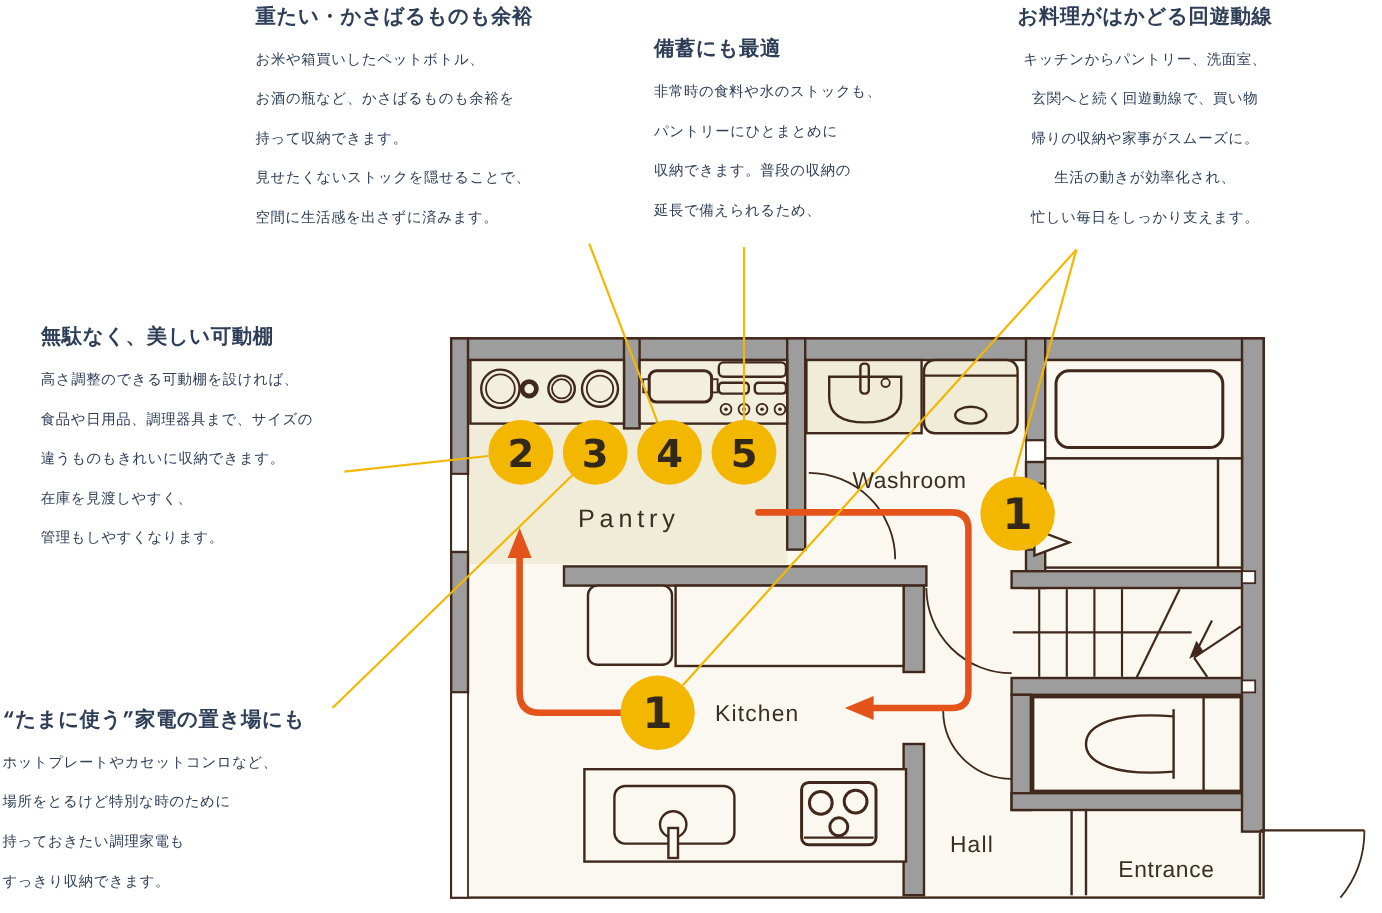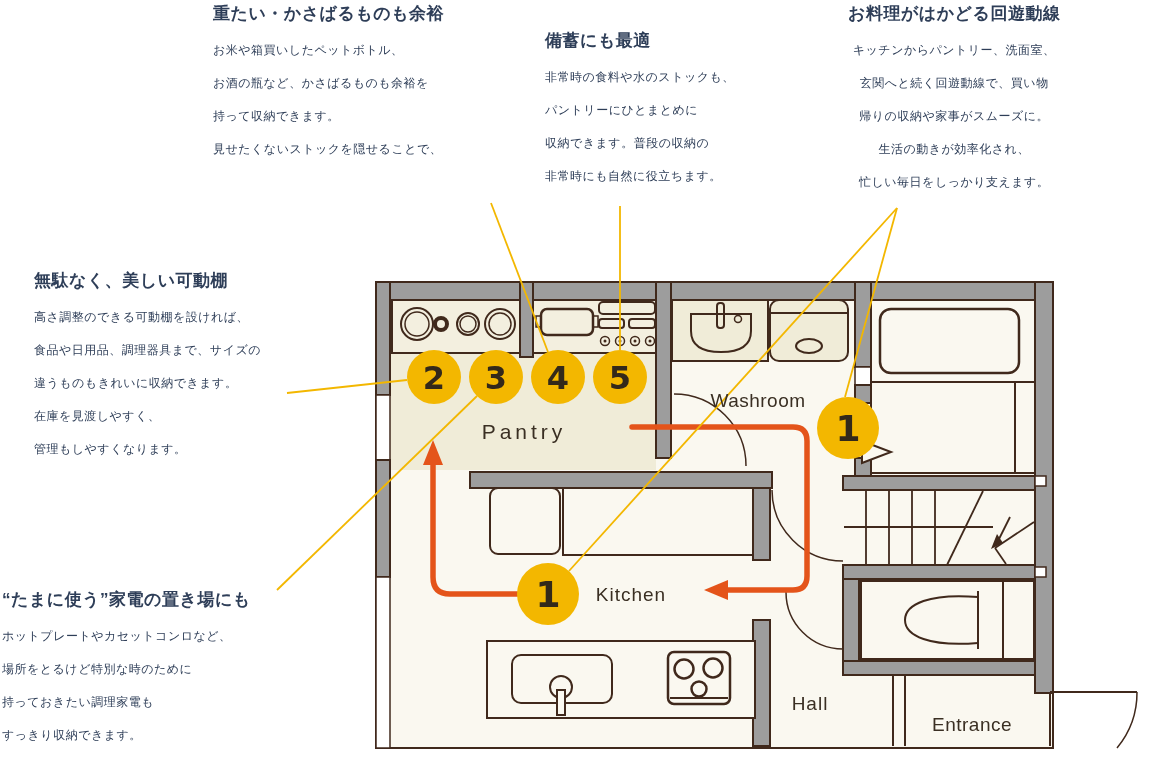--- a/index.html
+++ b/index.html
@@ -14,21 +14,21 @@
     --marker-text:#33291a;
     --label:#3a2f23;
   }
   html,body{margin:0;padding:0;}
   body{
     width:1152px;height:761px;position:relative;background:#ffffff;
     font-family:"Liberation Sans",sans-serif;overflow:hidden;
   }
   .stage{position:absolute;inset:0;}
   svg{position:absolute;left:0;top:0;}
-  .note{position:absolute;color:var(--navy);}
+  .note{position:absolute;color:var(--navy);font-family:Liberation Mono, monospace;}
   .note h3{
     margin:0 0 9px 0;font-size:17px;font-weight:bold;letter-spacing:.5px;color:var(--navy);
   }
   .note .ln{font-size:12px;line-height:33px;white-space:nowrap;letter-spacing:.5px;}
   
   .wall{fill:var(--wall);stroke:var(--line);stroke-width:2;}
   .win{fill:#ffffff;stroke:var(--line);stroke-width:1.5;}
   .fx{fill:none;stroke:var(--line);stroke-width:2;}
   .fx-thick{fill:none;stroke:var(--line);stroke-width:2.5;}
   .fx-thin{fill:none;stroke:var(--line);stroke-width:1.5;}
@@ -232,28 +232,29 @@
       <text class="room-label" x="972" y="731" font-size="19" letter-spacing="0.5">Entrance</text>
     </g>
   </svg>
 
   <div class="note" style="left:213px;top:2px;">
     <h3>重たい・かさばるものも余裕</h3>
     <div class="ln">お米や箱買いしたペットボトル、</div>
     <div class="ln">お酒の瓶など、かさばるものも余裕を</div>
     <div class="ln">持って収納できます。</div>
     <div class="ln">見せたくないストックを隠せることで、</div>
+    <div class="ln">空間に生活感を出さずに済みます。</div>
   </div>
 
   <div class="note" style="left:545px;top:2px;margin-top:27px;">
     <h3>備蓄にも最適</h3>
     <div class="ln">非常時の食料や水のストックも、</div>
     <div class="ln">パントリーにひとまとめに</div>
     <div class="ln">収納できます。普段の収納の</div>
-    <div class="ln">非常時にも自然に役立ちます。</div>
+    <div class="ln">延長で備えられるため、</div>
   </div>
 
   <div class="note" style="left:848px;top:2px;text-align:center;">
     <h3>お料理がはかどる回遊動線</h3>
     <div class="ln">キッチンからパントリー、洗面室、</div>
     <div class="ln">玄関へと続く回遊動線で、買い物</div>
     <div class="ln">帰りの収納や家事がスムーズに。</div>
     <div class="ln">生活の動きが効率化され、</div>
     <div class="ln">忙しい毎日をしっかり支えます。</div>
   </div>

